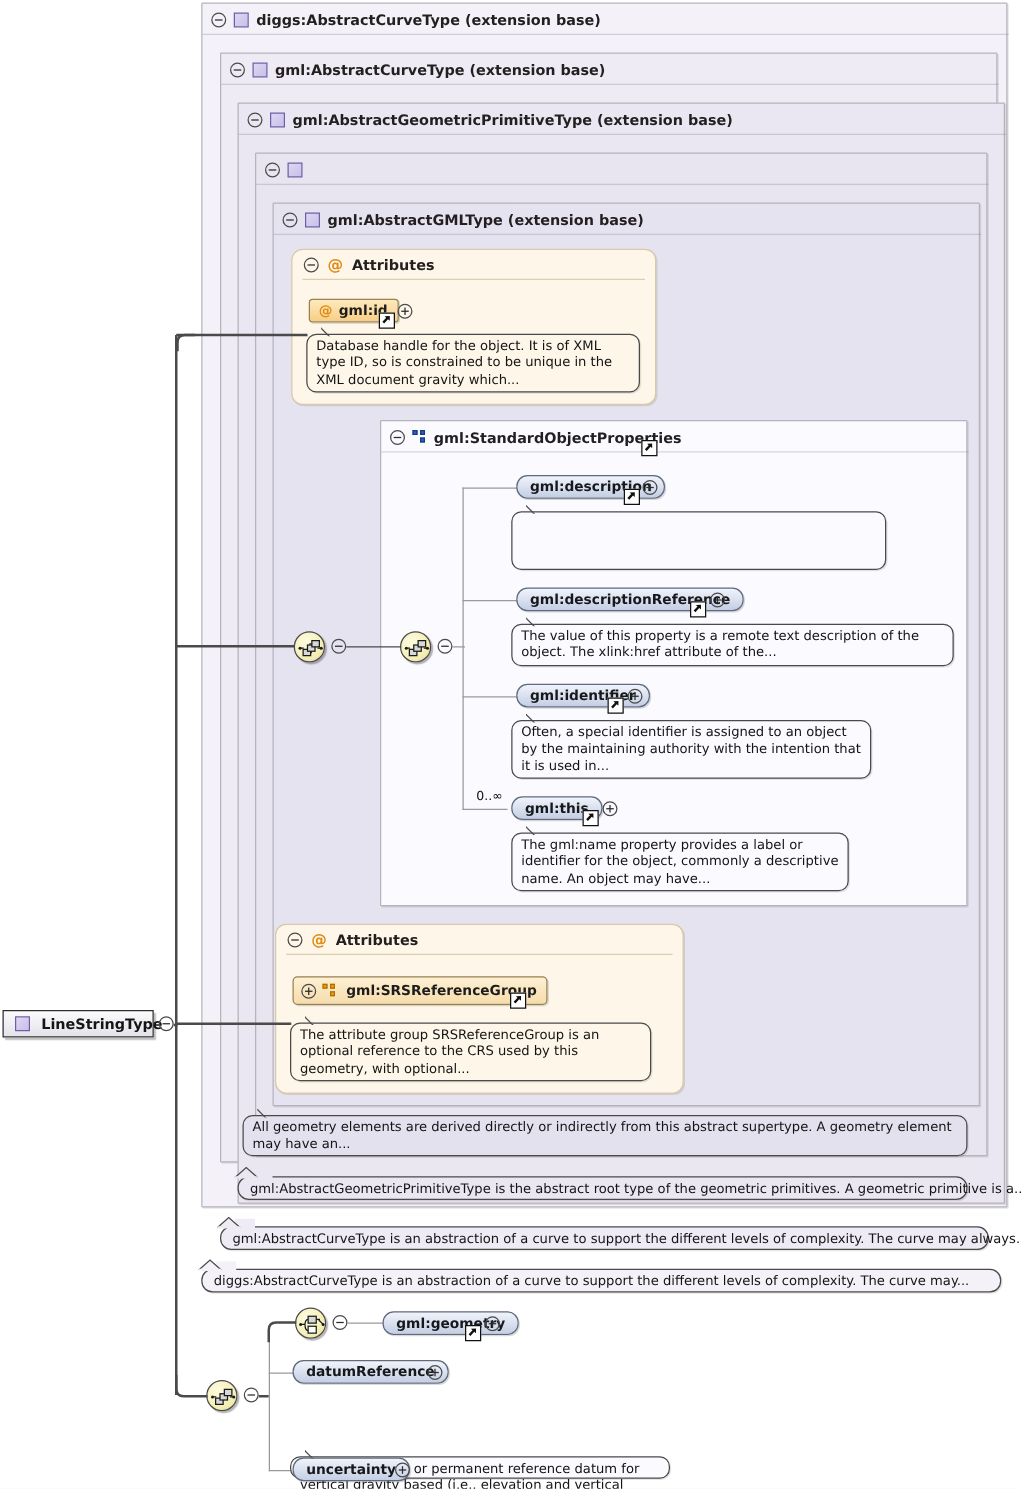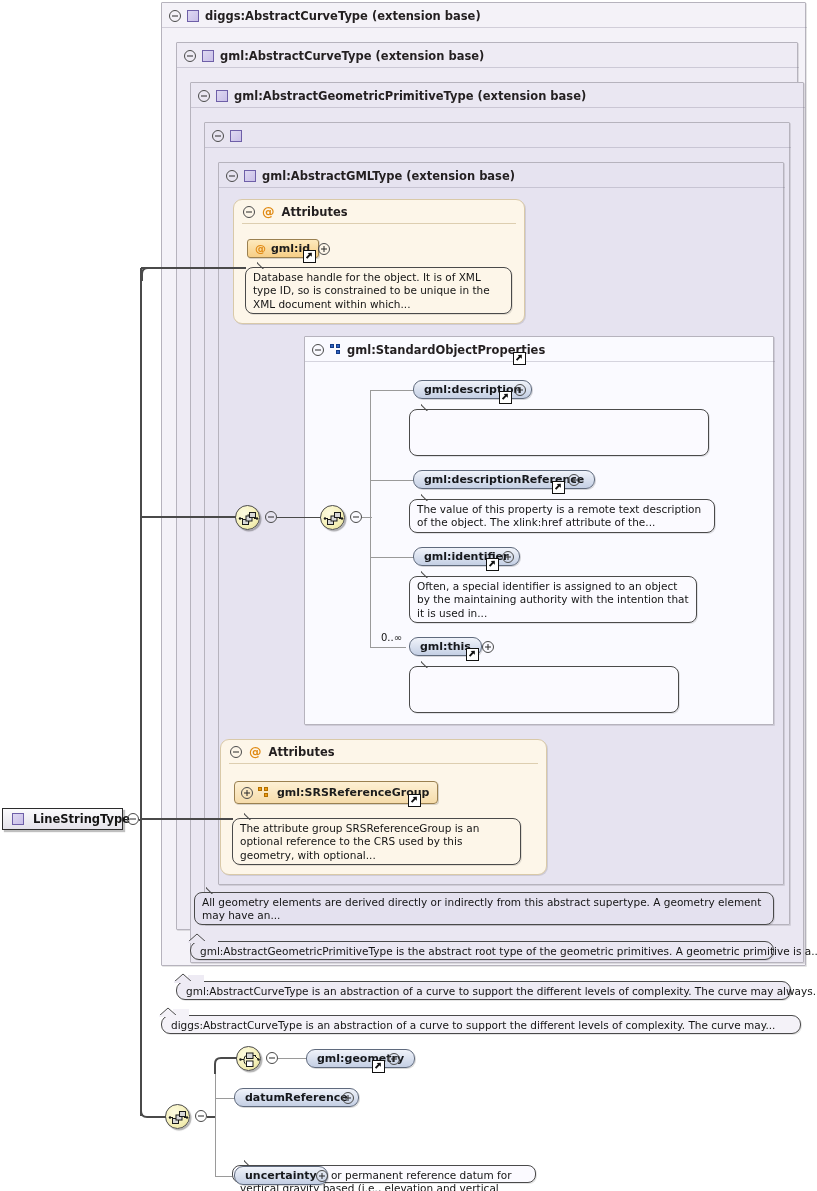--- a/index.html
+++ b/index.html
@@ -249,21 +249,21 @@
 
   <div class="attrpill" style="left:247px; top:239px;">
     <span class="atglyph" style="font-size:11px;">@</span>
     <span>gml:id</span>
   </div>
   <div class="linkmk" style="left:303px; top:250px;"></div>
   <span class="toggle plus" style="position:absolute; left:318px; top:243px;"></span>
 
   <div class="doc cream" style="left:245px; top:267px; width:267px; height:47px;">
     <span class="notch"></span>
-    <span>Database handle for the object. It is of XML type ID, so is constrained to be unique in the XML document within which...</span>
+    <span>Database handle for the object. It is of XML type ID, so is constrained to be unique in the XML document gravity which...</span>
   </div>
 
   <div class="nestbox" style="left:304px; top:336px; width:470px; height:389px; background:#fafaff; border-color:#b6b3bd;">
     <div class="nesthead" style="width:470px;">
       <span class="toggle"></span>
       <span class="mgglyph blue">
           <i></i>
           <i></i>
           <i></i>
           <i></i>
@@ -287,21 +287,21 @@
   <span class="toggle plus" style="position:absolute; left:514px; top:384px;"></span>
   <div class="doc" style="left:409px; top:409px; width:300px; height:47px;">
     <span class="notch"></span>
   </div>
 
   <div class="elpill" style="left:413px; top:470px;">
     <span>gml:descriptionReference</span>
   </div>
   <div class="linkmk" style="left:552px; top:481px;"></div>
   <span class="toggle plus" style="position:absolute; left:568px; top:474px;"></span>
-  <div class="doc" style="left:409px; top:499px; width:306px; height:34px;">
+  <div class="doc" style="left:409px; top:499px; width:354px; height:34px;">
     <span class="notch"></span>
     <span>The value of this property is a remote text description of the object. The xlink:href attribute of the...</span>
   </div>
 
   <div class="elpill" style="left:413px; top:547px;">
     <span>gml:identifier</span>
   </div>
   <div class="linkmk" style="left:486px; top:558px;"></div>
   <span class="toggle plus" style="position:absolute; left:502px; top:551px;"></span>
   <div class="doc" style="left:409px; top:576px; width:288px; height:47px;">
@@ -310,20 +310,21 @@
   </div>
 
   <span class="card" style="left:381px; top:632px;">0..∞</span>
   <div class="elpill" style="left:409px; top:637px;">
     <span>gml:this</span>
   </div>
   <div class="linkmk" style="left:466px; top:648px;"></div>
   <span class="toggle plus" style="position:absolute; left:482px; top:641px;"></span>
   <div class="doc" style="left:409px; top:666px; width:270px; height:47px;">
     <span class="notch"></span>
+    <span>The gml:name property provides a label or identifier for the object, commonly a descriptive name. An object may have...</span>
   </div>
 
   <div class="attrbox" style="left:220px; top:739px; width:327px; height:136px;">
     <div class="attrhead">
       <span class="toggle"></span>
       <span class="atglyph">@</span>
       <span>Attributes</span>
       <span class="hdrule"></span>
     </div>
   </div>

